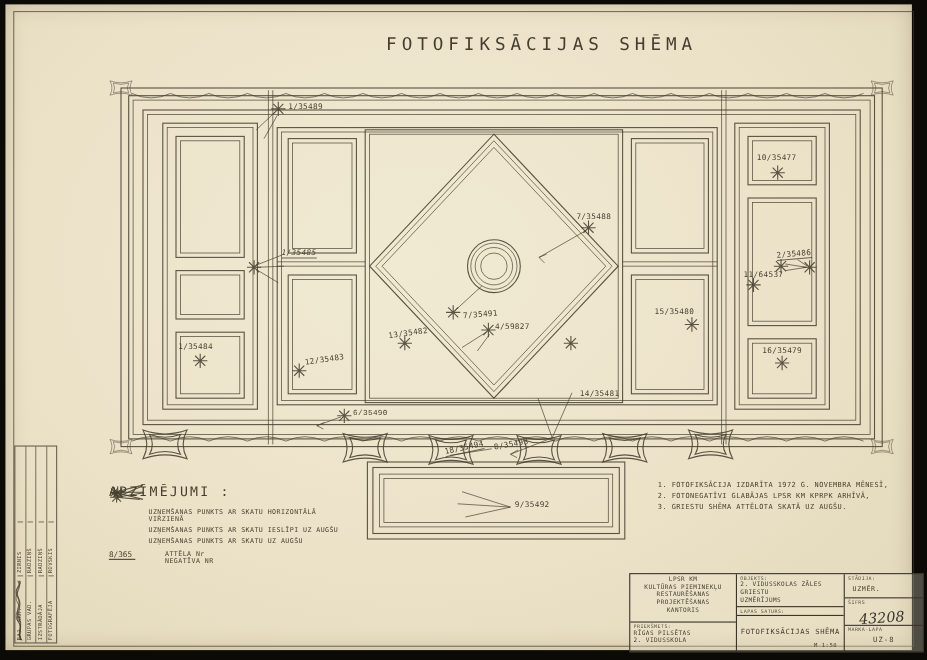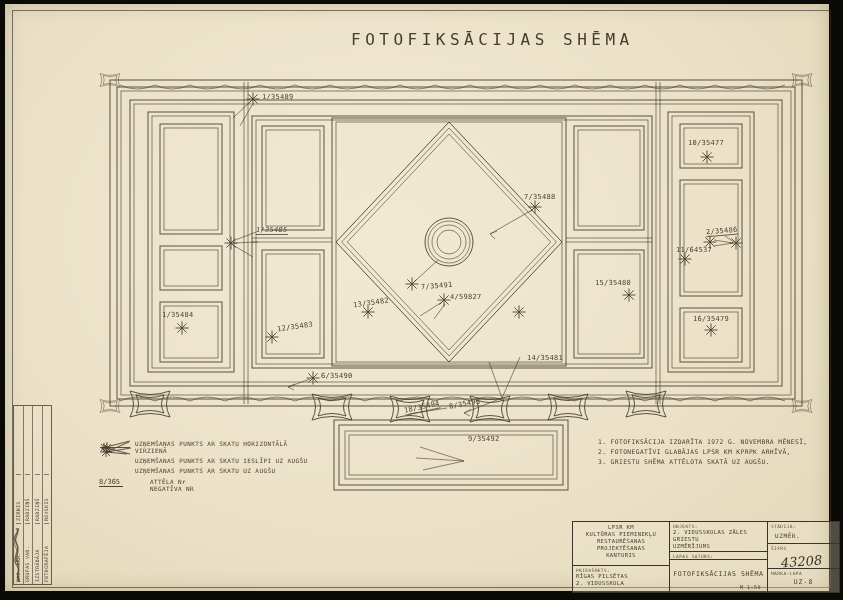--- a/index.html
+++ b/index.html
@@ -196,37 +196,38 @@
         M420,447 L464,461 M416,458 L464,461 M423,470 L464,461
         M714,240 L733,243 M714,246 L733,243 M725,236 L734,242"></path>
     </g>
   </svg>
 
   <span class="lbl u" style="left:256px;top:226px;font-style:italic;">1/35485</span>
   <span class="lbl u r5" style="left:706px;top:227px;">2/35486</span>
   <span class="lbl" style="left:524px;top:193px;">7/35488</span>
   <span class="lbl" style="left:450px;top:293px;">4/59827</span>
   <span class="lbl" style="left:262px;top:93px;">1/35489</span>
-  <span class="lbl" style="left:321px;top:372px;">6/35490</span>
+  <span class="lbl" style="left:321px;top:372px;font-family:Liberation Mono, monospace;">6/35490</span>
   <span class="lbl r5" style="left:421px;top:282px;">7/35491</span>
   <span class="lbl r10" style="left:449px;top:400px;">8/35493</span>
-  <span class="lbl" style="left:468px;top:435px;">9/35492</span>
+  <span class="lbl" style="left:468px;top:455px;">9/35492</span>
   <span class="lbl" style="left:688px;top:139px;">10/35477</span>
   <span class="lbl" style="left:676px;top:246px;">11/64537</span>
   <span class="lbl r8" style="left:277px;top:323px;">12/35483</span>
   <span class="lbl r8" style="left:353px;top:299px;">13/35482</span>
   <span class="lbl" style="left:527px;top:306px;margin-top:48px;">14/35481</span>
   <span class="lbl" style="left:595px;top:279px;">15/35480</span>
   <span class="lbl" style="left:693px;top:315px;">16/35479</span>
   <span class="lbl" style="left:162px;top:311px;">1/35484</span>
   <span class="lbl u r12" style="left:404px;top:403px;">18/35494</span>
 
   <div class="drawing-title">FOTOFIKSĀCIJAS SHĒMA</div>
 
   <div class="legend">
+    <h2>APZĪMĒJUMI :</h2>
     <div class="legend-item">
       <span class="ic">
         <svg width="34" height="15" viewBox="0 0 34 15">
             <g class="ink" stroke-width=".8">
           <path d="M5,7.5 L31,1 M5,7.5 L31,7.5 M5,7.5 L31,14 M5,3 L5,12 M1,7.5 L9,7.5 M2,4 L8,11 M2,11 L8,4"></path>
             </g>
           </svg>
       </span>
       <span class="tx">UZŅEMŠANAS PUNKTS AR SKATU HORIZONTĀLĀ VIRZIENĀ</span>
     </div>

